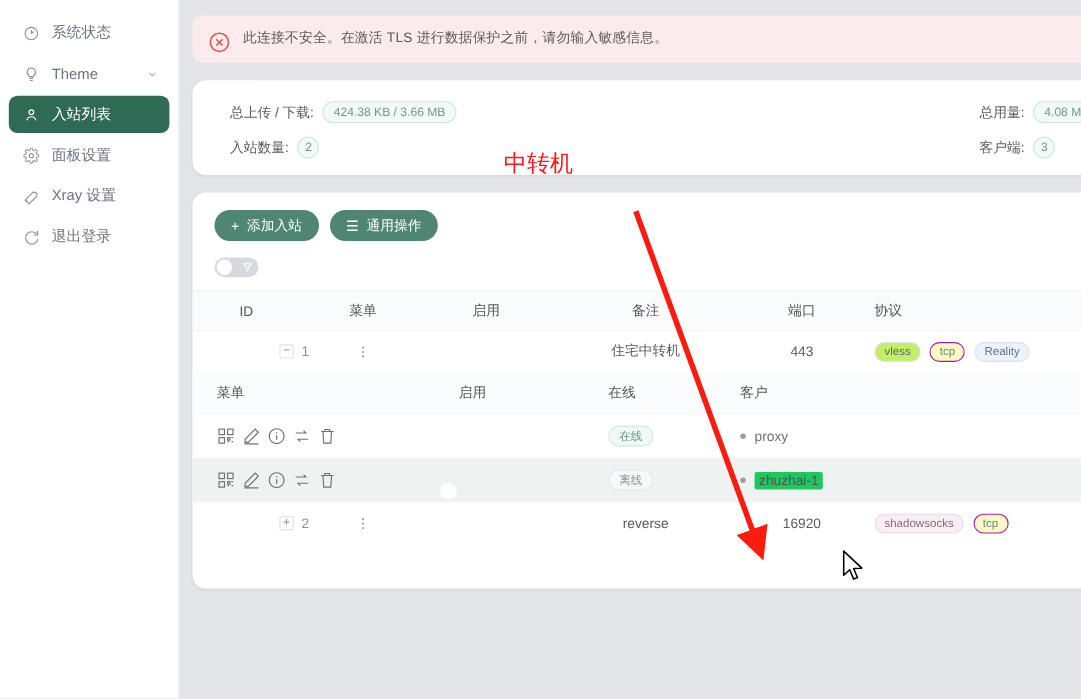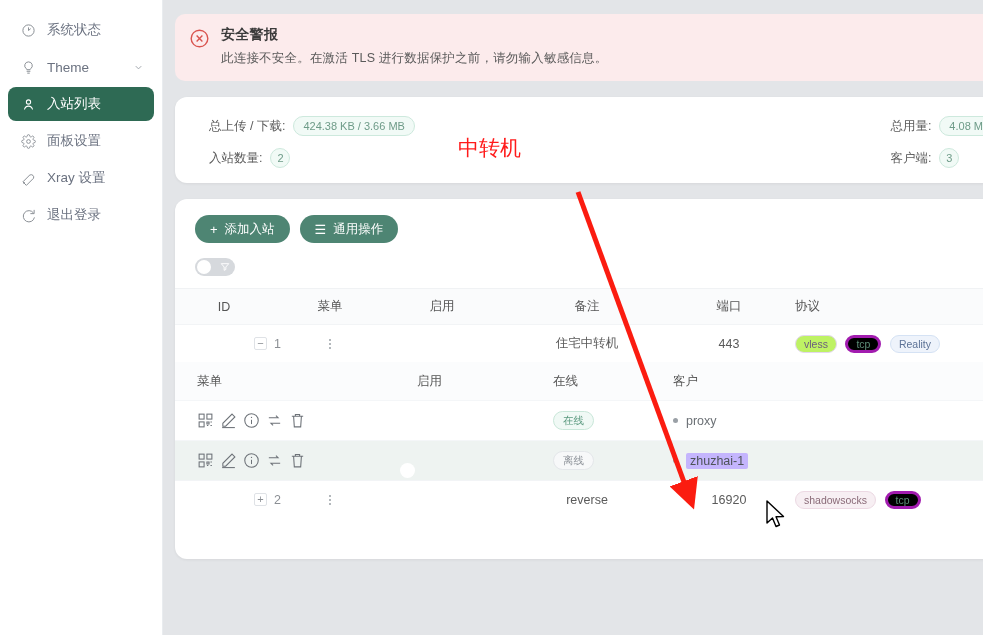--- a/index.html
+++ b/index.html
@@ -188,21 +188,21 @@
     position: absolute; right: 2px; top: 2px;
     width: 15px; height: 15px; border-radius: 50%; background: #fff;
   }
 
   .tag {
     display: inline-flex; align-items: center; justify-content: center;
     height: 18px; padding: 0 8px; border-radius: 9px;
     font-size: 10.5px; margin-right: 5px;
   }
   .tag.vless { background: #bef264; border: 1px solid #e3d7ee; color: #6b5b7e; }
-  .tag.tcp { background: #000000; border: 3px solid #a21caf; color: #5d8f79; }
+  .tag.tcp { background: #fef9c3; border: 1px solid #a21caf; color: #5d8f79; }
   .tag.reality { background: #eef3fb; border: 1px solid #d5e2f4; color: #5c7296; }
   .tag.ss { background: #f7eff3; border: 1px solid #ecd9e3; color: #8a6b78; }
 
   
   .sub-wrap { background: #ffffff; }
   .sub-head, .sub-row {
     display: grid;
     grid-template-columns: 220px 136px 120px 344px;
     align-items: center;
     height: 38px; font-size: 12.5px;
@@ -216,21 +216,21 @@
 
   .badge {
     display: inline-flex; align-items: center; justify-content: center;
     height: 19px; padding: 0 9px; border-radius: 10px; font-size: 10.5px;
   }
   .badge.on { background: #f0f9f5; border: 1px solid #c9e7d9; color: #5d9b81; }
   .badge.off { background: #f7f8f9; border: 1px solid #e4e7ea; color: #8d9299; }
 
   .client { display: flex; align-items: center; gap: 8px; font-size: 12.5px; color: #6b7075; }
   .client .dot { width: 5px; height: 5px; border-radius: 50%; background: #9aa0a6; flex: 0 0 5px; }
-  .client .nm.hl { background: #c4b5fd; padding: 1px 4px; border-radius: 2px; color: #4d5358; }
+  .client .nm.hl { background: #22c55e; padding: 1px 4px; border-radius: 2px; color: #4d5358; }
 
   
   #annot { position: absolute; left: 0; top: 0; width: 983px; height: 635px; pointer-events: none; }
   .red-text {
     position: absolute; left: 458px; top: 134px;
     color: #ff1a1a; font-size: 21px; line-height: 28px;
     font-family: "DejaVu Sans", sans-serif;
     white-space: nowrap;
   }
   
@@ -311,21 +311,20 @@
 
   <div id="main">
 
     <div class="alert">
       <span class="alert-icon">
         <svg width="21" height="21" viewBox="0 0 24 24" fill="none" stroke="#d9544f" stroke-width="1.6">
           <circle cx="12" cy="12" r="9.5"></circle>
             <path d="M8.7 8.7l6.6 6.6M15.3 8.7l-6.6 6.6"></path>
         </svg>
       </span>
-      <div class="alert-title">安全警报</div>
       <div class="alert-msg">此连接不安全。在激活 TLS 进行数据保护之前，请勿输入敏感信息。</div>
     </div>
 
     <div class="stats-card">
       <div class="stat-col stat-left">
         <div class="stat-row">
           <span class="stat-label">总上传 / 下载:</span>
           <span class="pill">424.38 KB / 3.66 MB</span>
         </div>
         <div class="stat-row">

